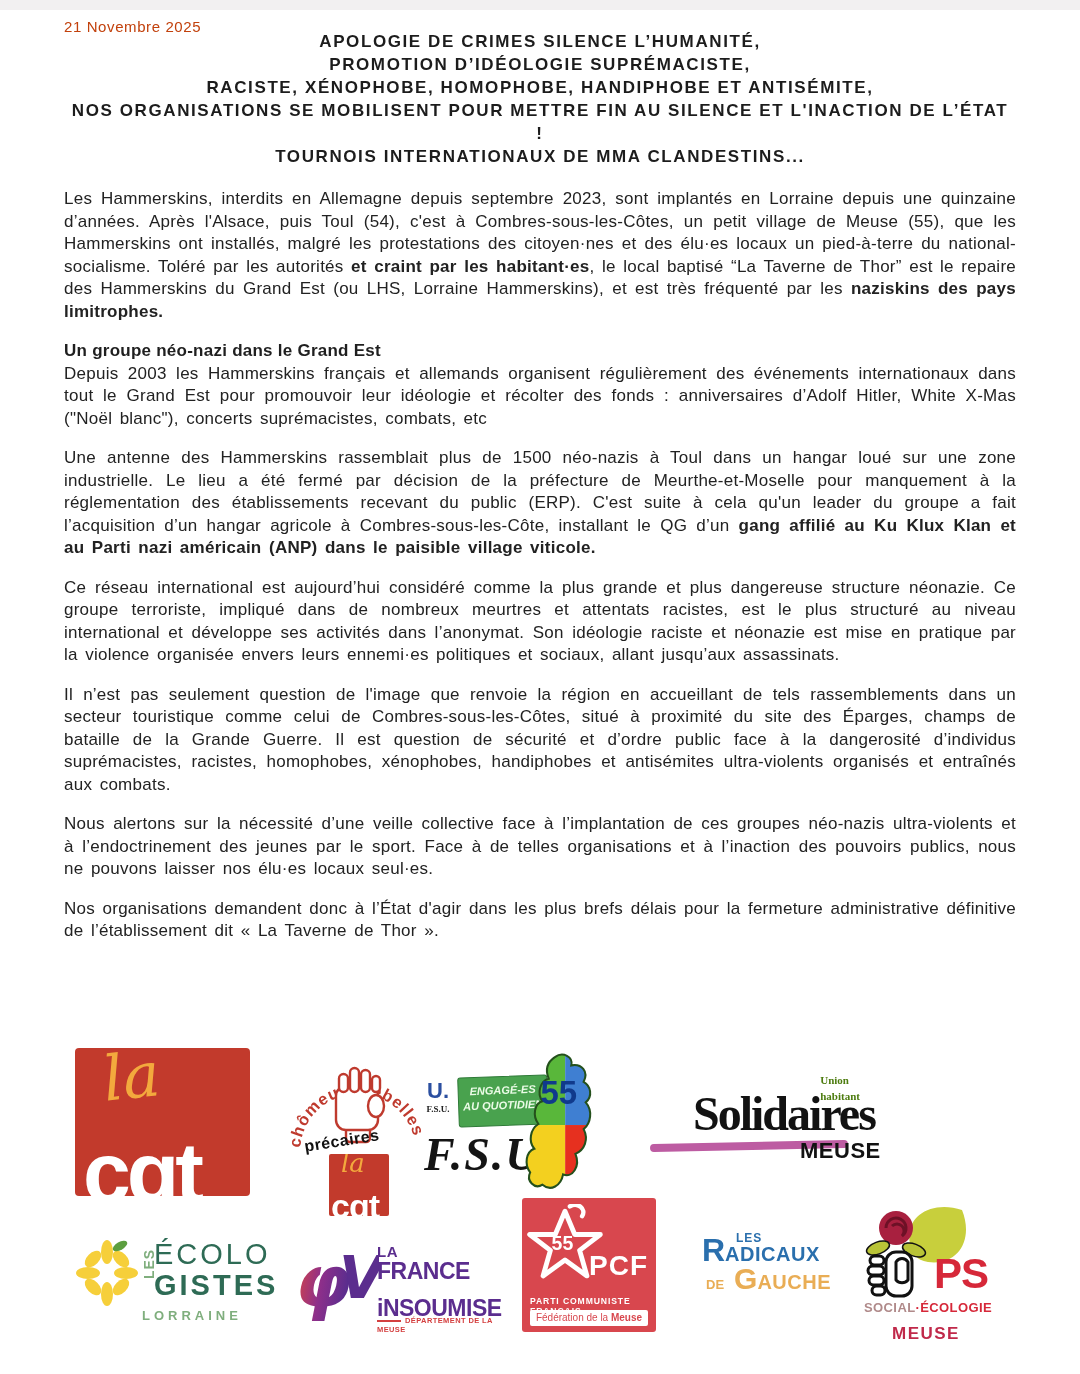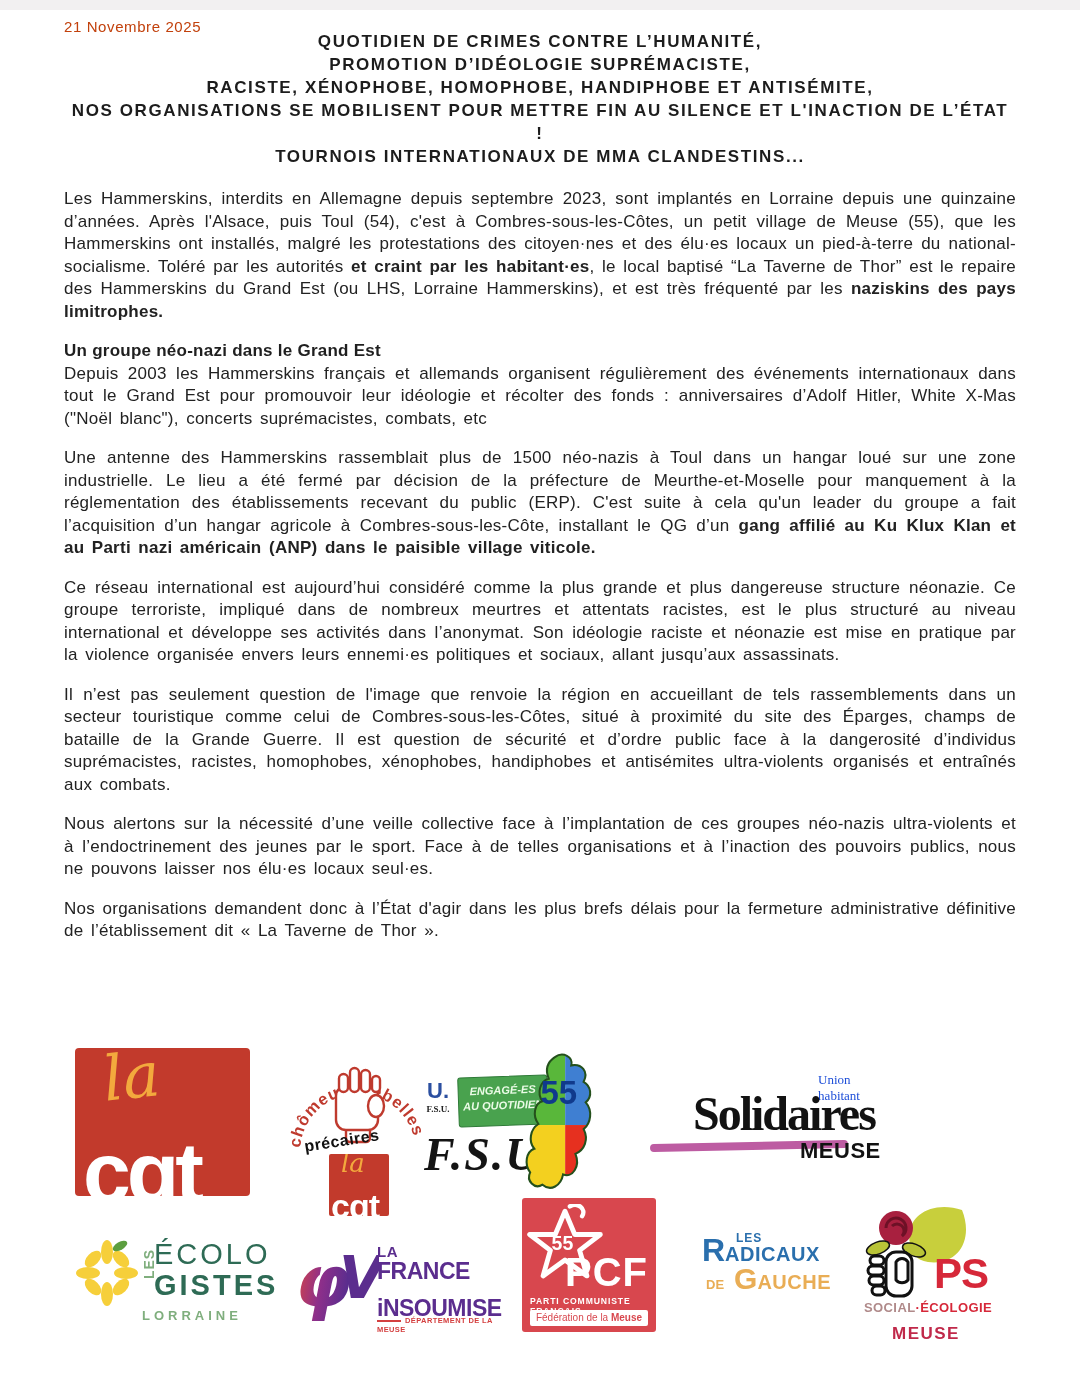--- a/index.html
+++ b/index.html
@@ -46,22 +46,22 @@
   .fsu-small .u{font-size:22px;font-weight:bold;color:#2b4fa0;}
   .fsu-small .t{font-size:9px;font-weight:bold;color:#222;font-family:"Liberation Serif",serif;}
   .fsu-ban{position:absolute;left:40px;top:20px;width:88px;height:42px;background:#49a24e;border:1px solid #2f7a38;
     border-radius:3px;transform:rotate(-2deg);color:#eafbe6;text-align:center;
     font-size:11px;font-style:italic;font-weight:bold;line-height:15px;padding-top:6px;}
   .fsu-name{position:absolute;left:6px;top:72px;font-family:"Liberation Serif",serif;font-style:italic;
     font-weight:bold;font-size:46px;color:#141414;letter-spacing:2px;}
   .fsu-map{position:absolute;right:0;top:-6px;}
   
   .soli{left:648px;top:32px;width:240px;height:100px;}
-  .soli-union{position:absolute;right:28px;top:0;font-family:"Liberation Serif",serif;font-weight:normal;
-    font-size:13px;line-height:16px;color:#1d4ed8;}
+  .soli-union{position:absolute;right:28px;top:0;font-family:"Liberation Serif",serif;font-weight:bold;
+    font-size:11px;line-height:16px;color:#4d7c0f;}
   .soli-name{position:absolute;left:0;top:14px;font-family:"Liberation Serif",serif;font-weight:bold;
     font-size:48px;letter-spacing:-2px;color:#121212;margin-left:45px;}
   .soli-line{position:absolute;left:2px;top:70px;width:198px;height:8px;background:#bd5ca2;
     border-radius:4px;transform:rotate(-1.2deg);}
   .soli-meuse{position:absolute;left:152px;top:66px;font-size:22px;font-weight:bold;letter-spacing:.5px;color:#121212;}
   
   .eco{left:82px;top:198px;width:180px;height:102px;}
   .eco-les{position:absolute;left:52px;top:18px;font-size:14px;font-weight:bold;color:#7fae7d;
     transform:rotate(-90deg);letter-spacing:1px;}
   .eco-l1{position:absolute;left:72px;top:0;font-size:29px;font-weight:normal;color:#2e6b55;letter-spacing:3px;}
@@ -70,21 +70,21 @@
   
   .lfi{left:295px;top:200px;width:200px;height:86px;}
   .lfi-txt{position:absolute;left:82px;top:4px;color:#5b2d8e;font-weight:bold;line-height:1;}
   .lfi-la{font-size:15px;letter-spacing:.5px;}
   .lfi-fr{font-size:23px;letter-spacing:-.5px;margin-top:1px;}
   .lfi-in{font-size:23px;letter-spacing:-.5px;margin-top:14px;}
   .lfi-dept{position:absolute;left:82px;top:76px;font-size:7.5px;font-weight:bold;color:#d43f3f;letter-spacing:.4px;}
   .lfi-dept .dash{display:inline-block;width:24px;height:2px;background:#d43f3f;vertical-align:middle;margin-right:4px;}
   
   .pcf{left:522px;top:158px;width:134px;height:134px;background:#d8474e;border-radius:3px;}
-  .pcf-name{position:absolute;right:8px;top:52px;font-size:40px;font-weight:bold;color:#fff;letter-spacing:1px;}
+  .pcf-name{position:absolute;right:8px;top:52px;font-size:28px;font-weight:bold;color:#fff;letter-spacing:1px;}
   .pcf-full{position:absolute;left:8px;top:98px;font-size:8.6px;font-weight:bold;color:#fff;letter-spacing:.9px;}
   .pcf-band{position:absolute;left:8px;right:8px;top:112px;height:16px;background:#fff;border-radius:2px;
     text-align:center;font-size:10px;color:#d8474e;line-height:16px;}
   .pcf-band b{font-weight:bold;}
   
   .rad{left:702px;top:192px;width:130px;height:60px;line-height:1;}
   .rad-les{position:absolute;left:34px;top:0;font-size:12px;font-weight:bold;color:#2a6fad;letter-spacing:1px;}
   .rad-l1{position:absolute;left:0;top:2px;color:#2a6fad;font-weight:bold;}
   .rad-l1 .big{font-size:32px;}
   .rad-l1 .rest{font-size:20px;letter-spacing:.5px;}
@@ -100,21 +100,21 @@
   .ps-soc .r{color:#d62839;}
   .ps-meuse{position:absolute;left:30px;top:120px;font-size:17px;font-weight:bold;color:#c0294a;letter-spacing:1.5px;}
 </style>
 </head>
 <body>
 
 <div class="topstrip"></div>
 <div class="date">21 Novembre 2025</div>
 
 <div class="titleblock">
-  <div>QUOTIDIEN DE CRIMES CONTRE L’HUMANITÉ,</div>
+  <div>APOLOGIE DE CRIMES SILENCE L’HUMANITÉ,</div>
   <div>PROMOTION D’IDÉOLOGIE SUPRÉMACISTE,</div>
   <div>RACISTE, XÉNOPHOBE, HOMOPHOBE, HANDIPHOBE ET ANTISÉMITE,</div>
   <div>NOS ORGANISATIONS SE MOBILISENT POUR METTRE FIN AU SILENCE ET L'INACTION DE L’ÉTAT !</div>
   <div>TOURNOIS INTERNATIONAUX DE MMA CLANDESTINS...</div>
 </div>
 
 <div class="content">
   <p class="para"><span>Les Hammerskins,  interdits en Allemagne depuis septembre 2023, sont implantés en Lorraine depuis une quinzaine d’années. Après l'Alsace, puis Toul (54), c'est à Combres-sous-les-Côtes, un petit village de Meuse (55), que les Hammerskins ont installés, malgré les protestations des citoyen·nes et des élu·es locaux un pied-à-terre du national-socialisme. Toléré par les autorités </span><span class="b">et craint par les habitant·es</span><span>, le local baptisé “La Taverne de Thor” est le repaire des Hammerskins du Grand Est (ou LHS, Lorraine Hammerskins), et est très fréquenté par les </span><span class="b">naziskins des pays limitrophes.</span></p>
 
   <p class="h1">Un groupe néo-nazi dans le Grand Est</p>

